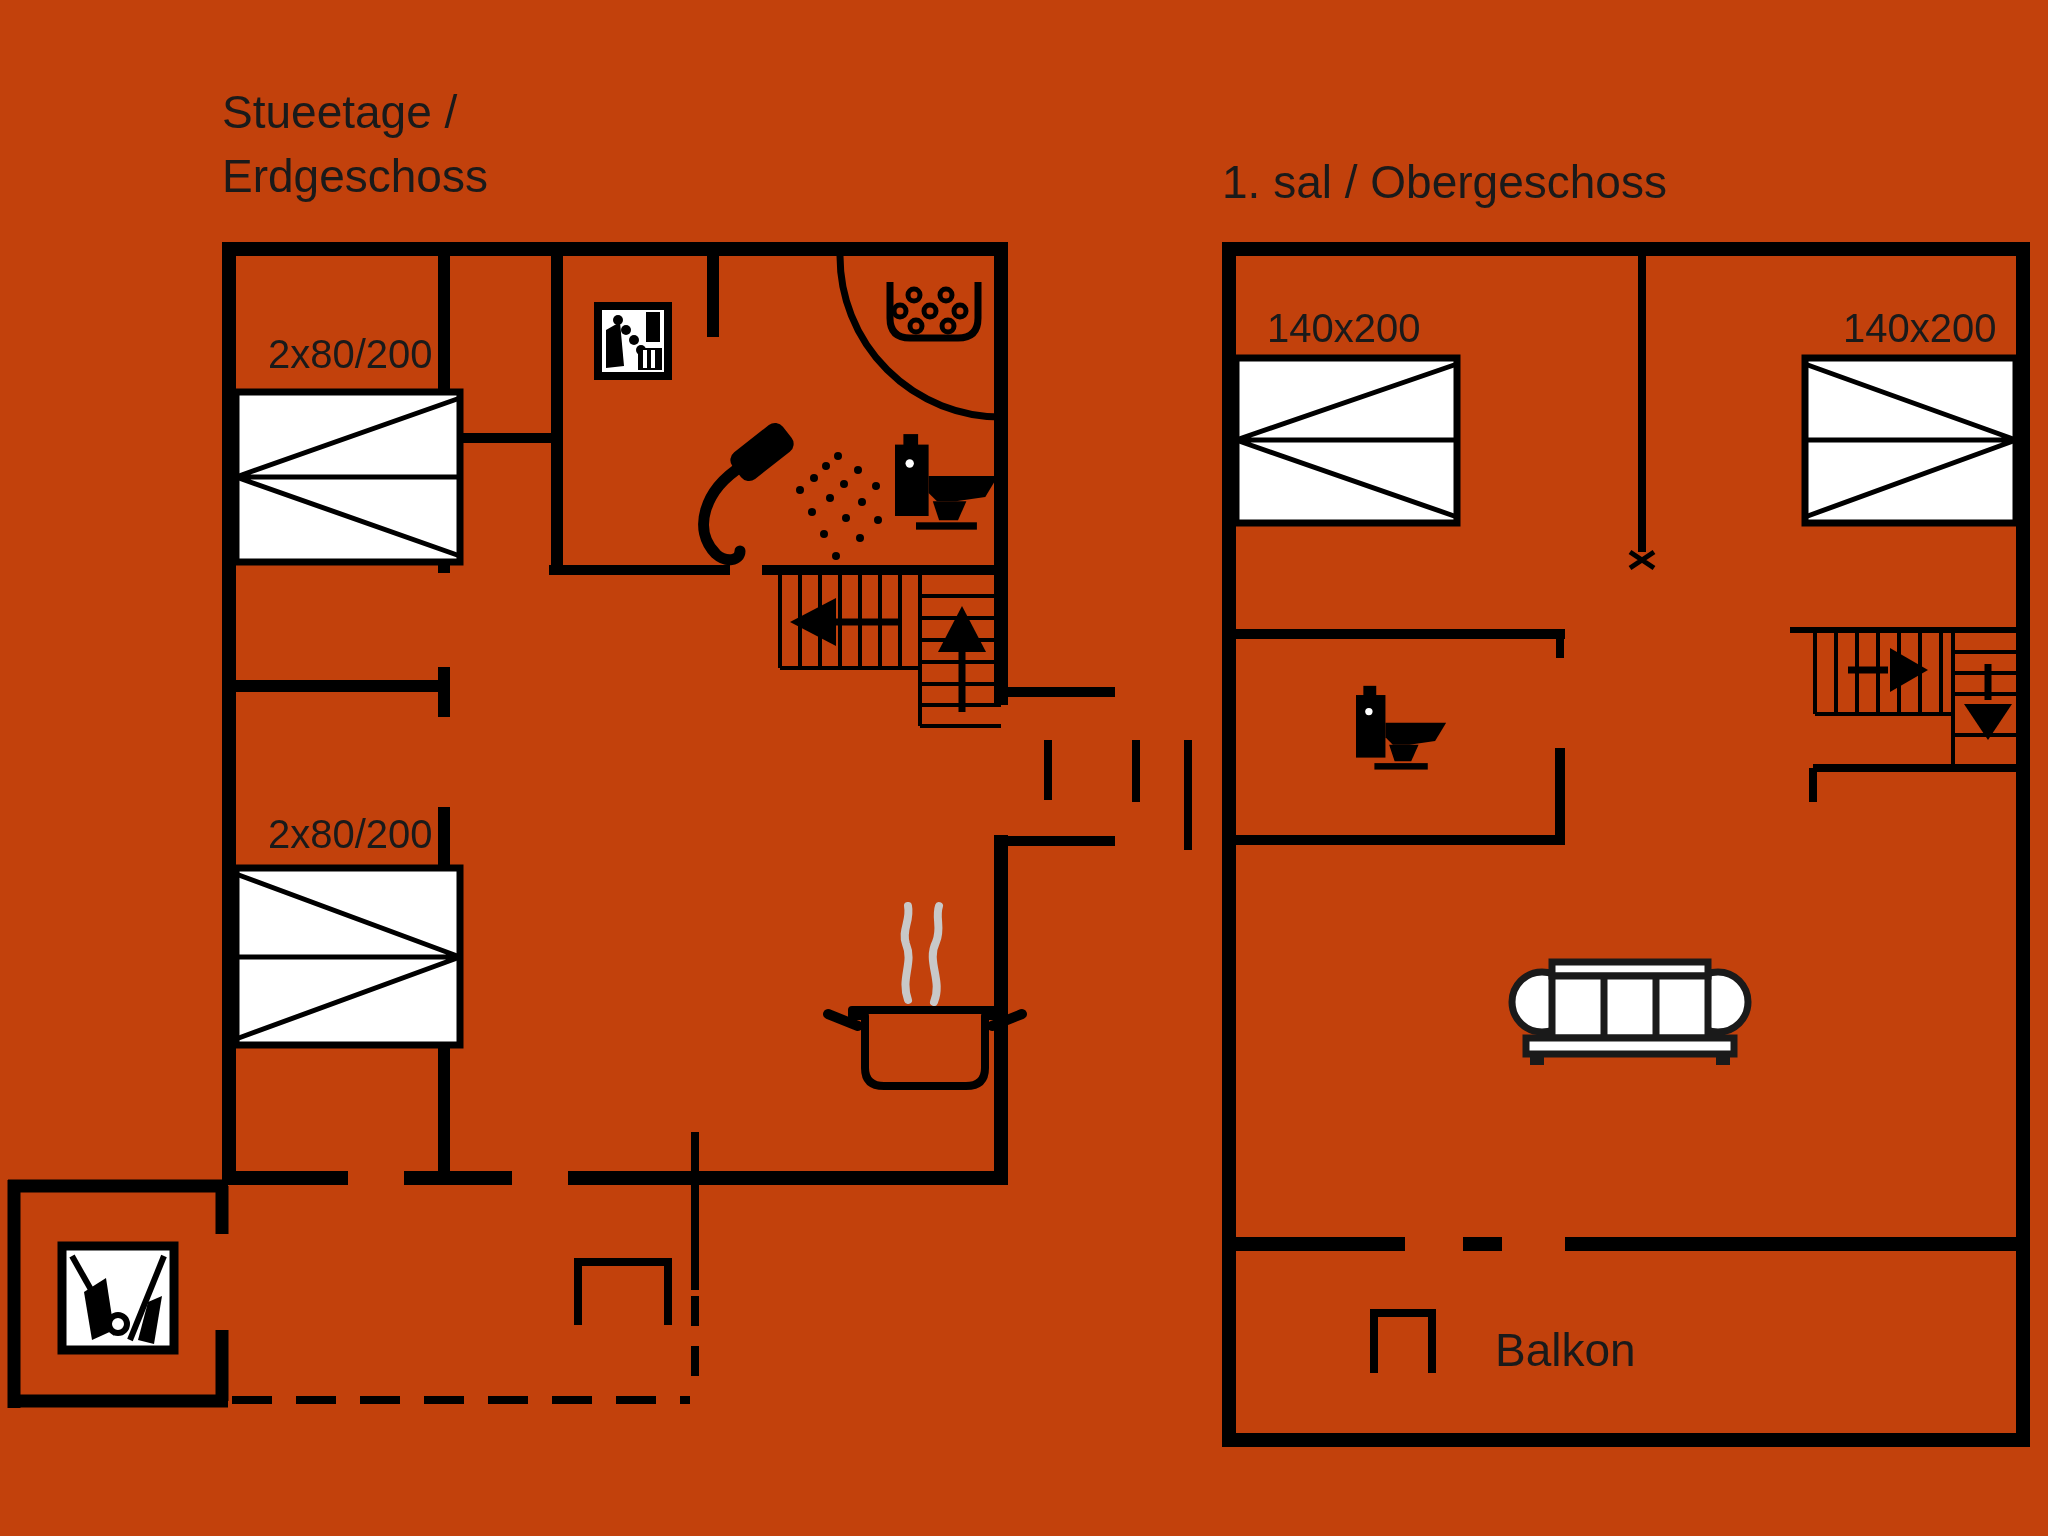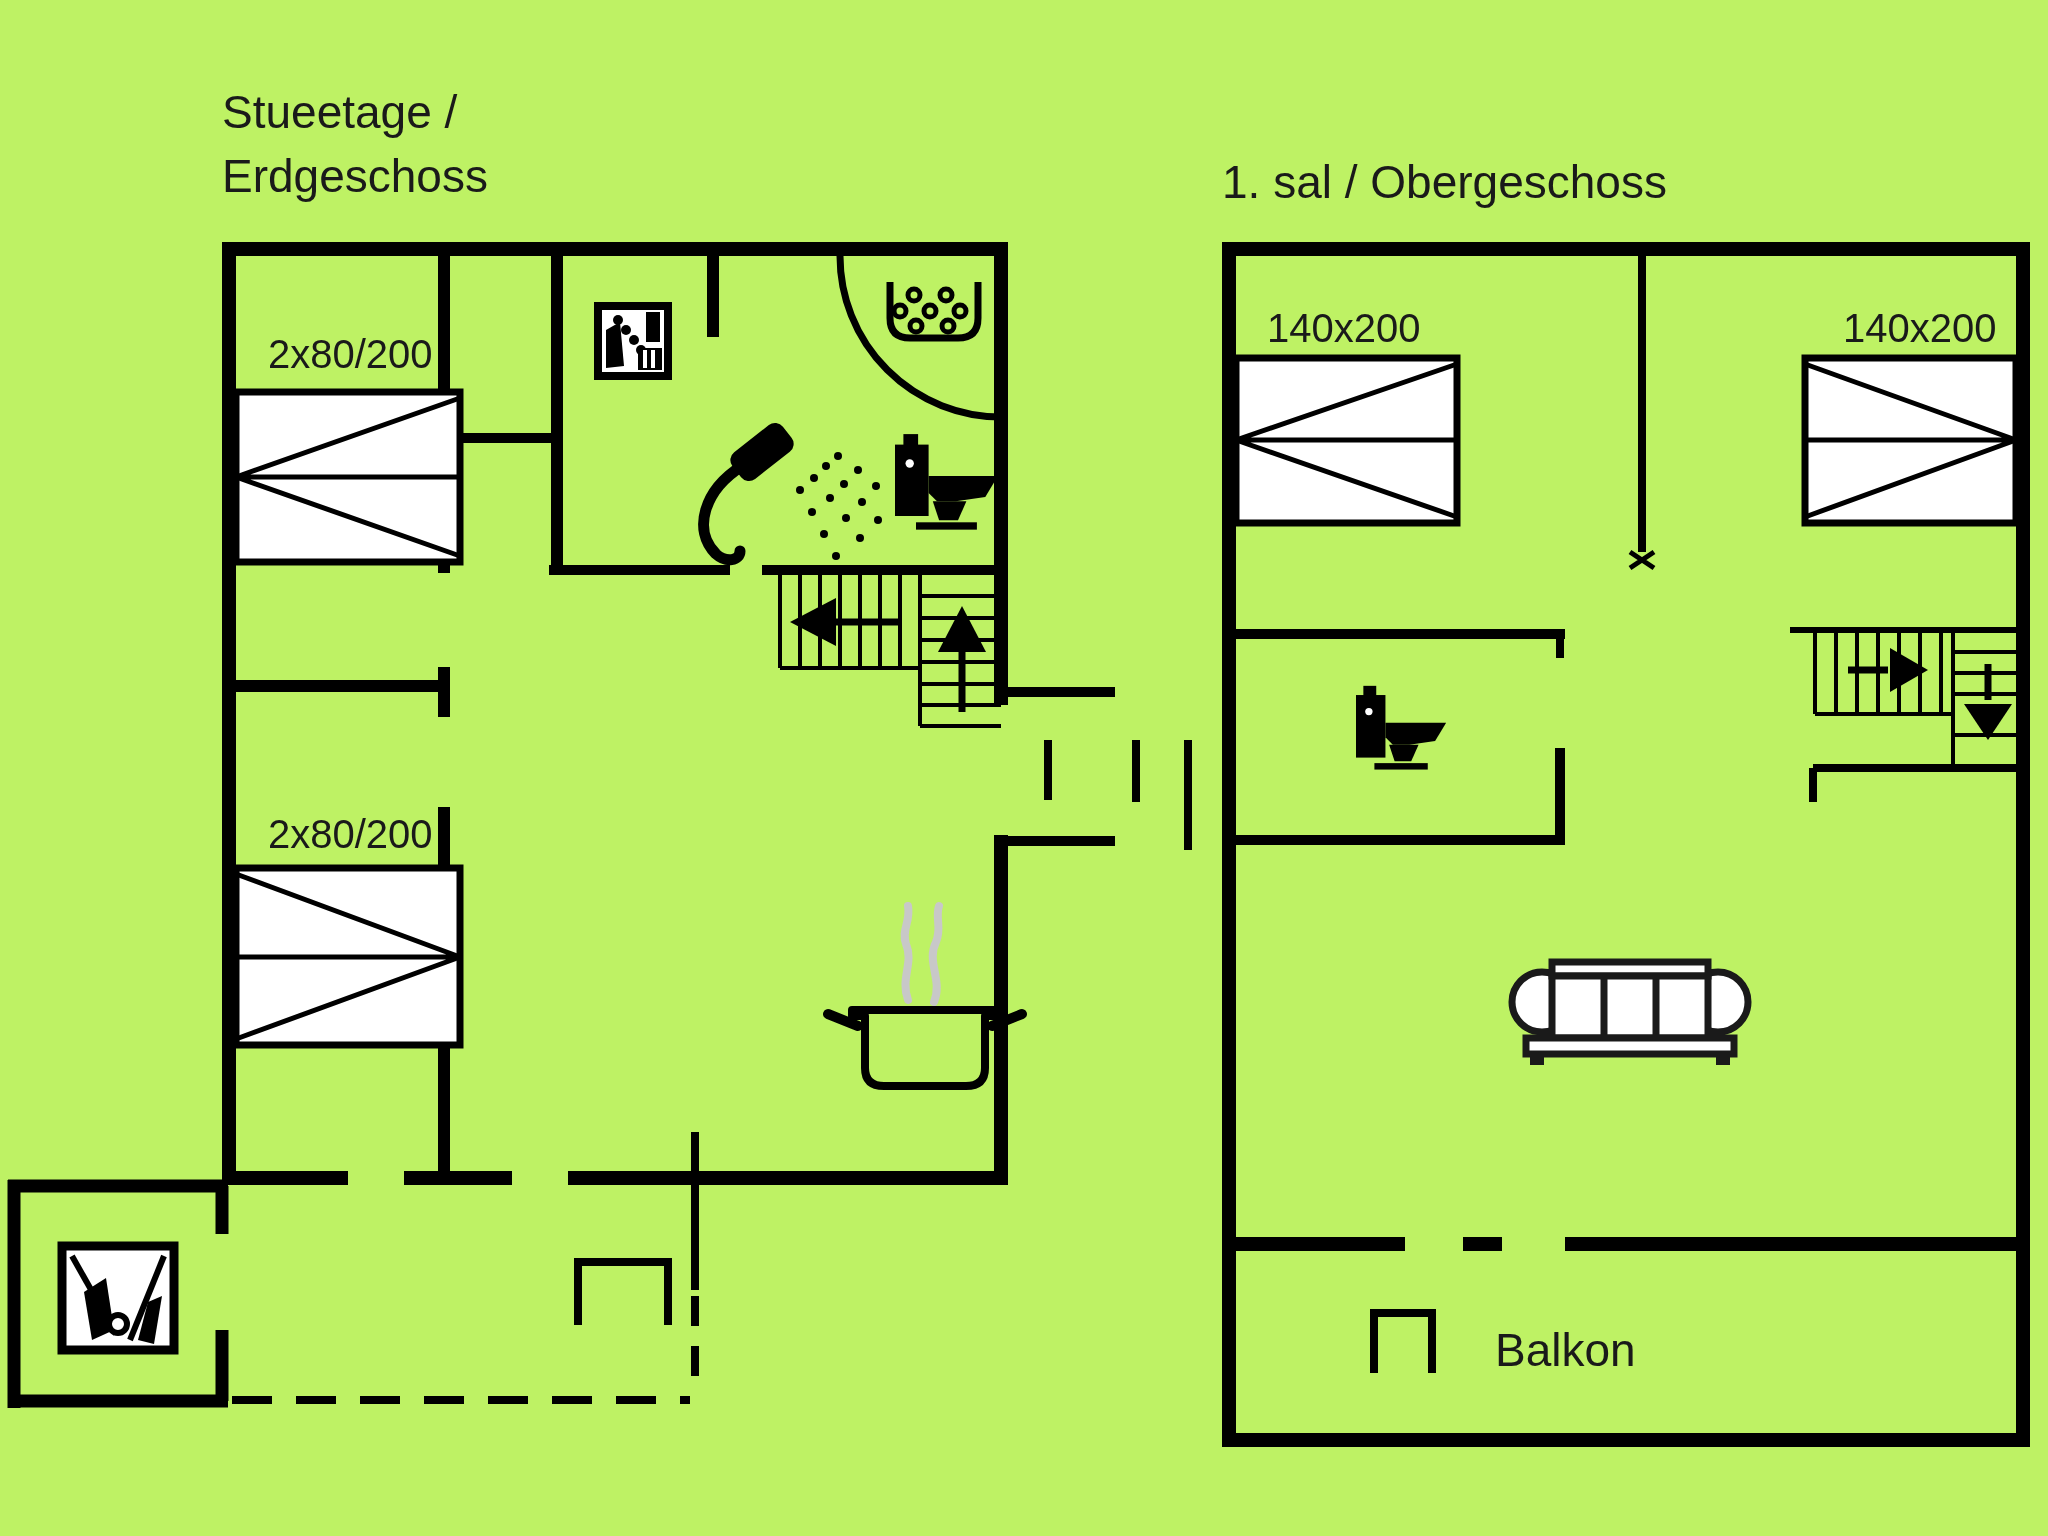--- a/index.html
+++ b/index.html
@@ -1,16 +1,16 @@
 <!DOCTYPE html>
 <html><head>
 <meta charset="utf-8">
 <style>
   html,body{margin:0;padding:0;background:#ffffff;}
-  .stage{width:2048px;height:1536px;position:relative;background:#bef264;}
+  .stage{width:2048px;height:1536px;position:relative;background:#c2410c;}
   svg{display:block;}
   text{font-family:"Liberation Sans", sans-serif;fill:#1a1a1a;}
   .title{font-size:46px;}
   .bedlabel{font-size:40px;}
   .balkon{font-size:46px;}
   .wall{stroke:#000;fill:none;}
   .thin{stroke:#000;fill:none;}
   .blk{fill:#000;stroke:none;}
 </style>
 </head>

